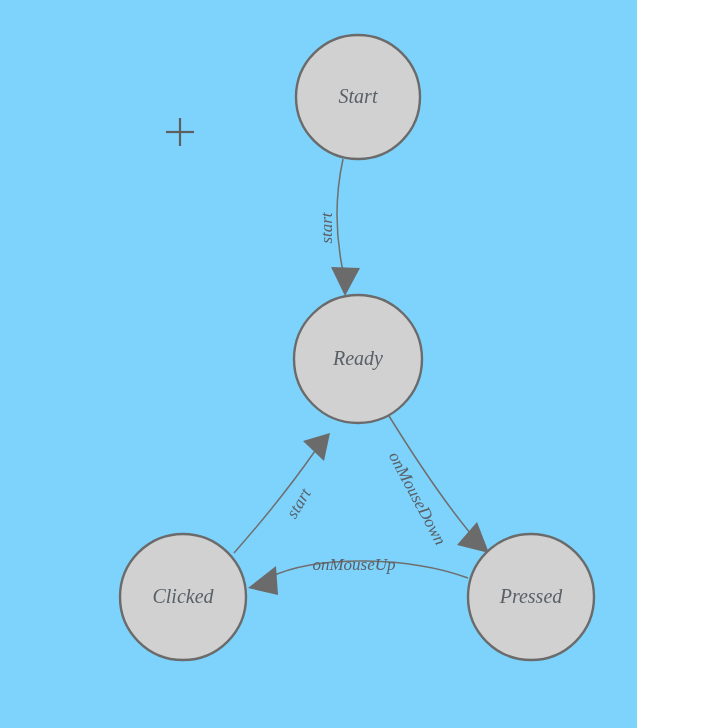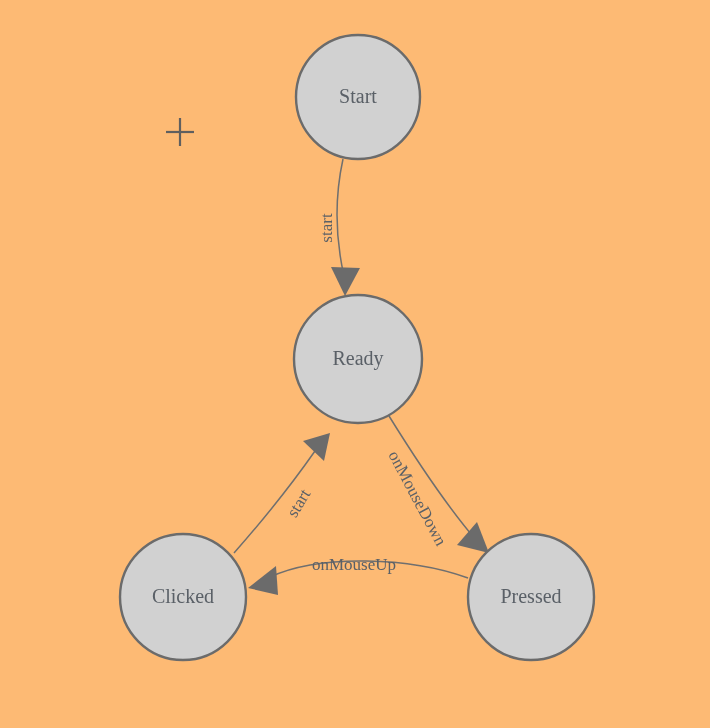--- a/index.html
+++ b/index.html
@@ -5,24 +5,25 @@
   html, body {
     margin: 0;
     padding: 0;
     background: #ffffff;
   }
   body {
     font-family: "Liberation Serif", "DejaVu Serif", serif;
   }
   #diagram-canvas {
     position: relative;
-    width: 710px;
+    width: 637px;
     height: 728px;
-    background: #fdba74;
+    background: #7dd3fc;
     overflow: hidden;
+    font-style: italic;
   }
   #diagram-svg {
     position: absolute;
     top: 0;
     left: 0;
     width: 710px;
     height: 728px;
   }
   .node-circle {
     fill: #d1d1d1;

